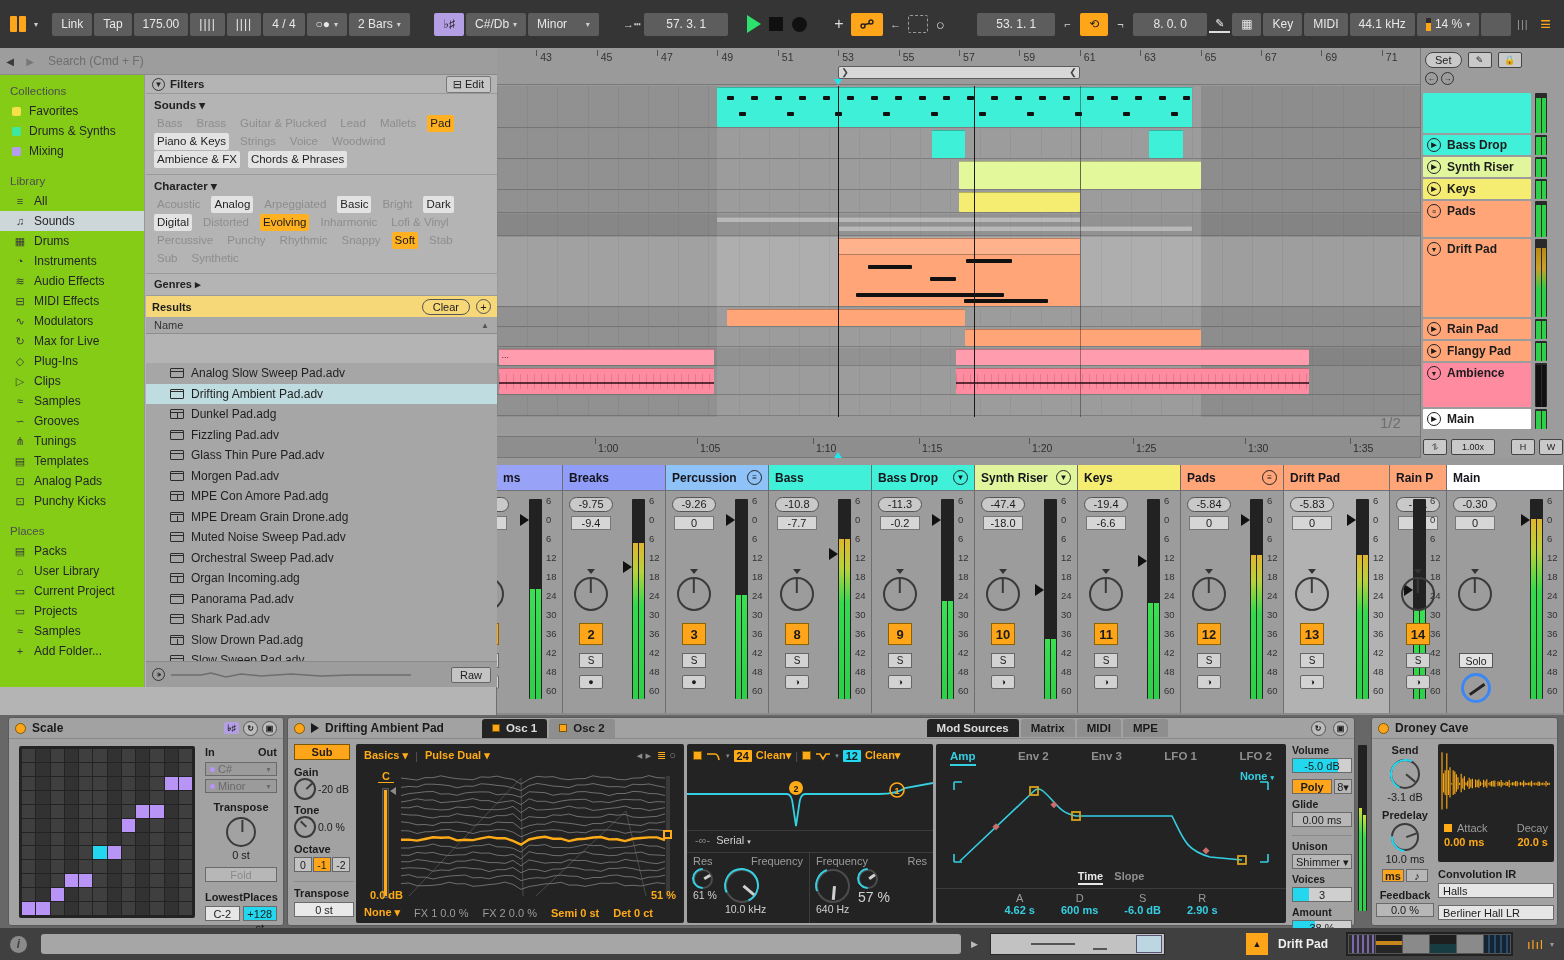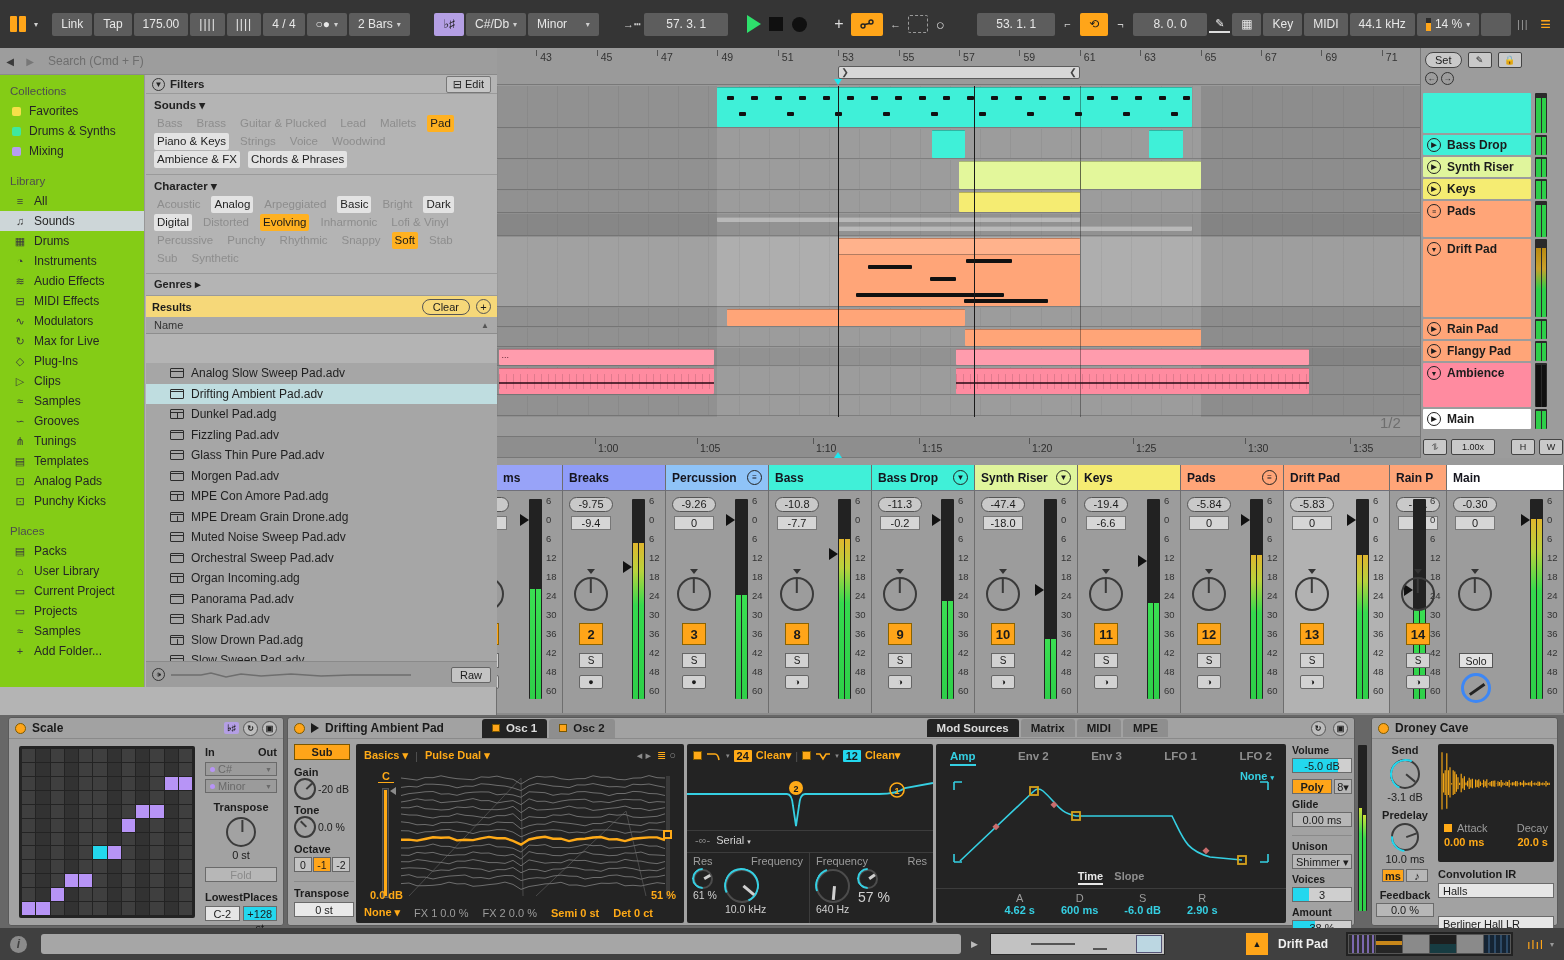--- a/index.html
+++ b/index.html
@@ -1546,21 +1546,21 @@
           <span class="ddlabel" style="margin-left:auto">Decay</span>
         </div>
         <div style="display:flex;align-items:center;padding:2px 6px">
           <span class="orange" style="font-weight:bold">0.00 ms</span>
           <span class="orange" style="font-weight:bold;margin-left:auto">20.0 s</span>
         </div>
       </div>
       <div class="abs" style="left:66px;top:150px;width:116px">
         <div style="font-weight:bold">Convolution IR</div>
         <div class="field" style="height:15px;margin-top:3px;background:#e6e6e6">Halls</div>
-        <div class="field" style="height:15px;margin-top:18px;background:#e6e6e6">Berliner Hall LR</div>
+        <div class="field" style="height:15px;margin-top:7px;background:#e6e6e6">Berliner Hall LR</div>
       </div>
     </div>
   </div>
 
   <div class="statusbar">
     <span class="infoc">i</span>
     <span class="statusfield"></span>
     <span style="margin-left:10px;color:#bbb;font-size:9px">▶</span>
     <span class="overview">
       <span style="position:absolute;left:40px;top:9px;width:44px;border-top:2px solid #555"></span>

